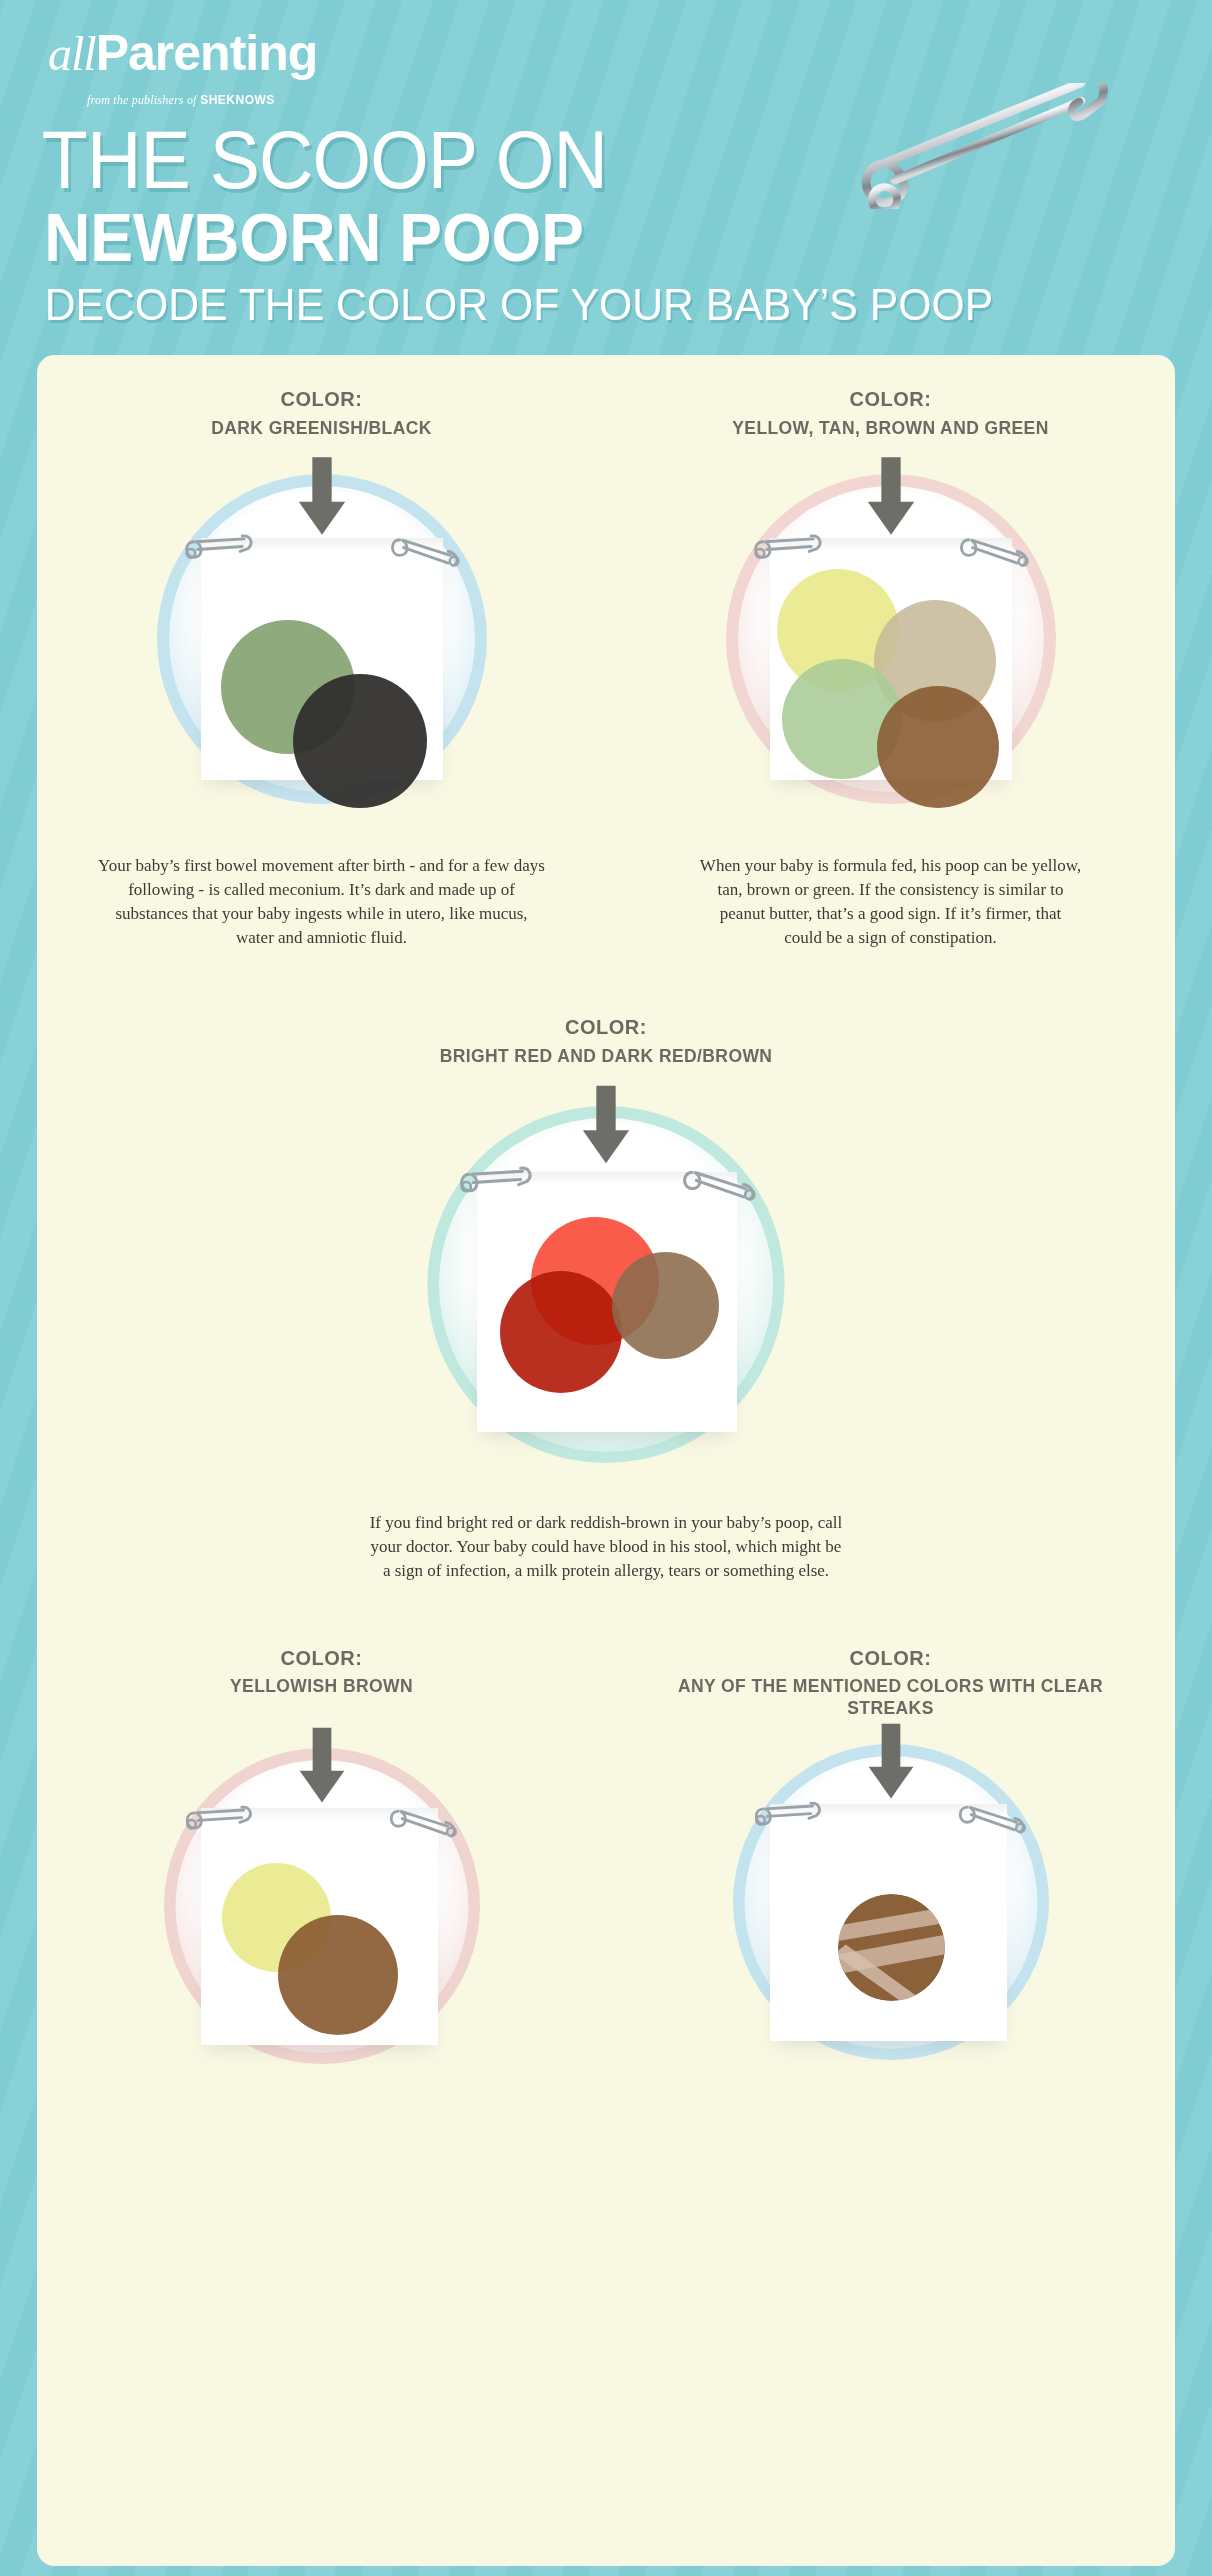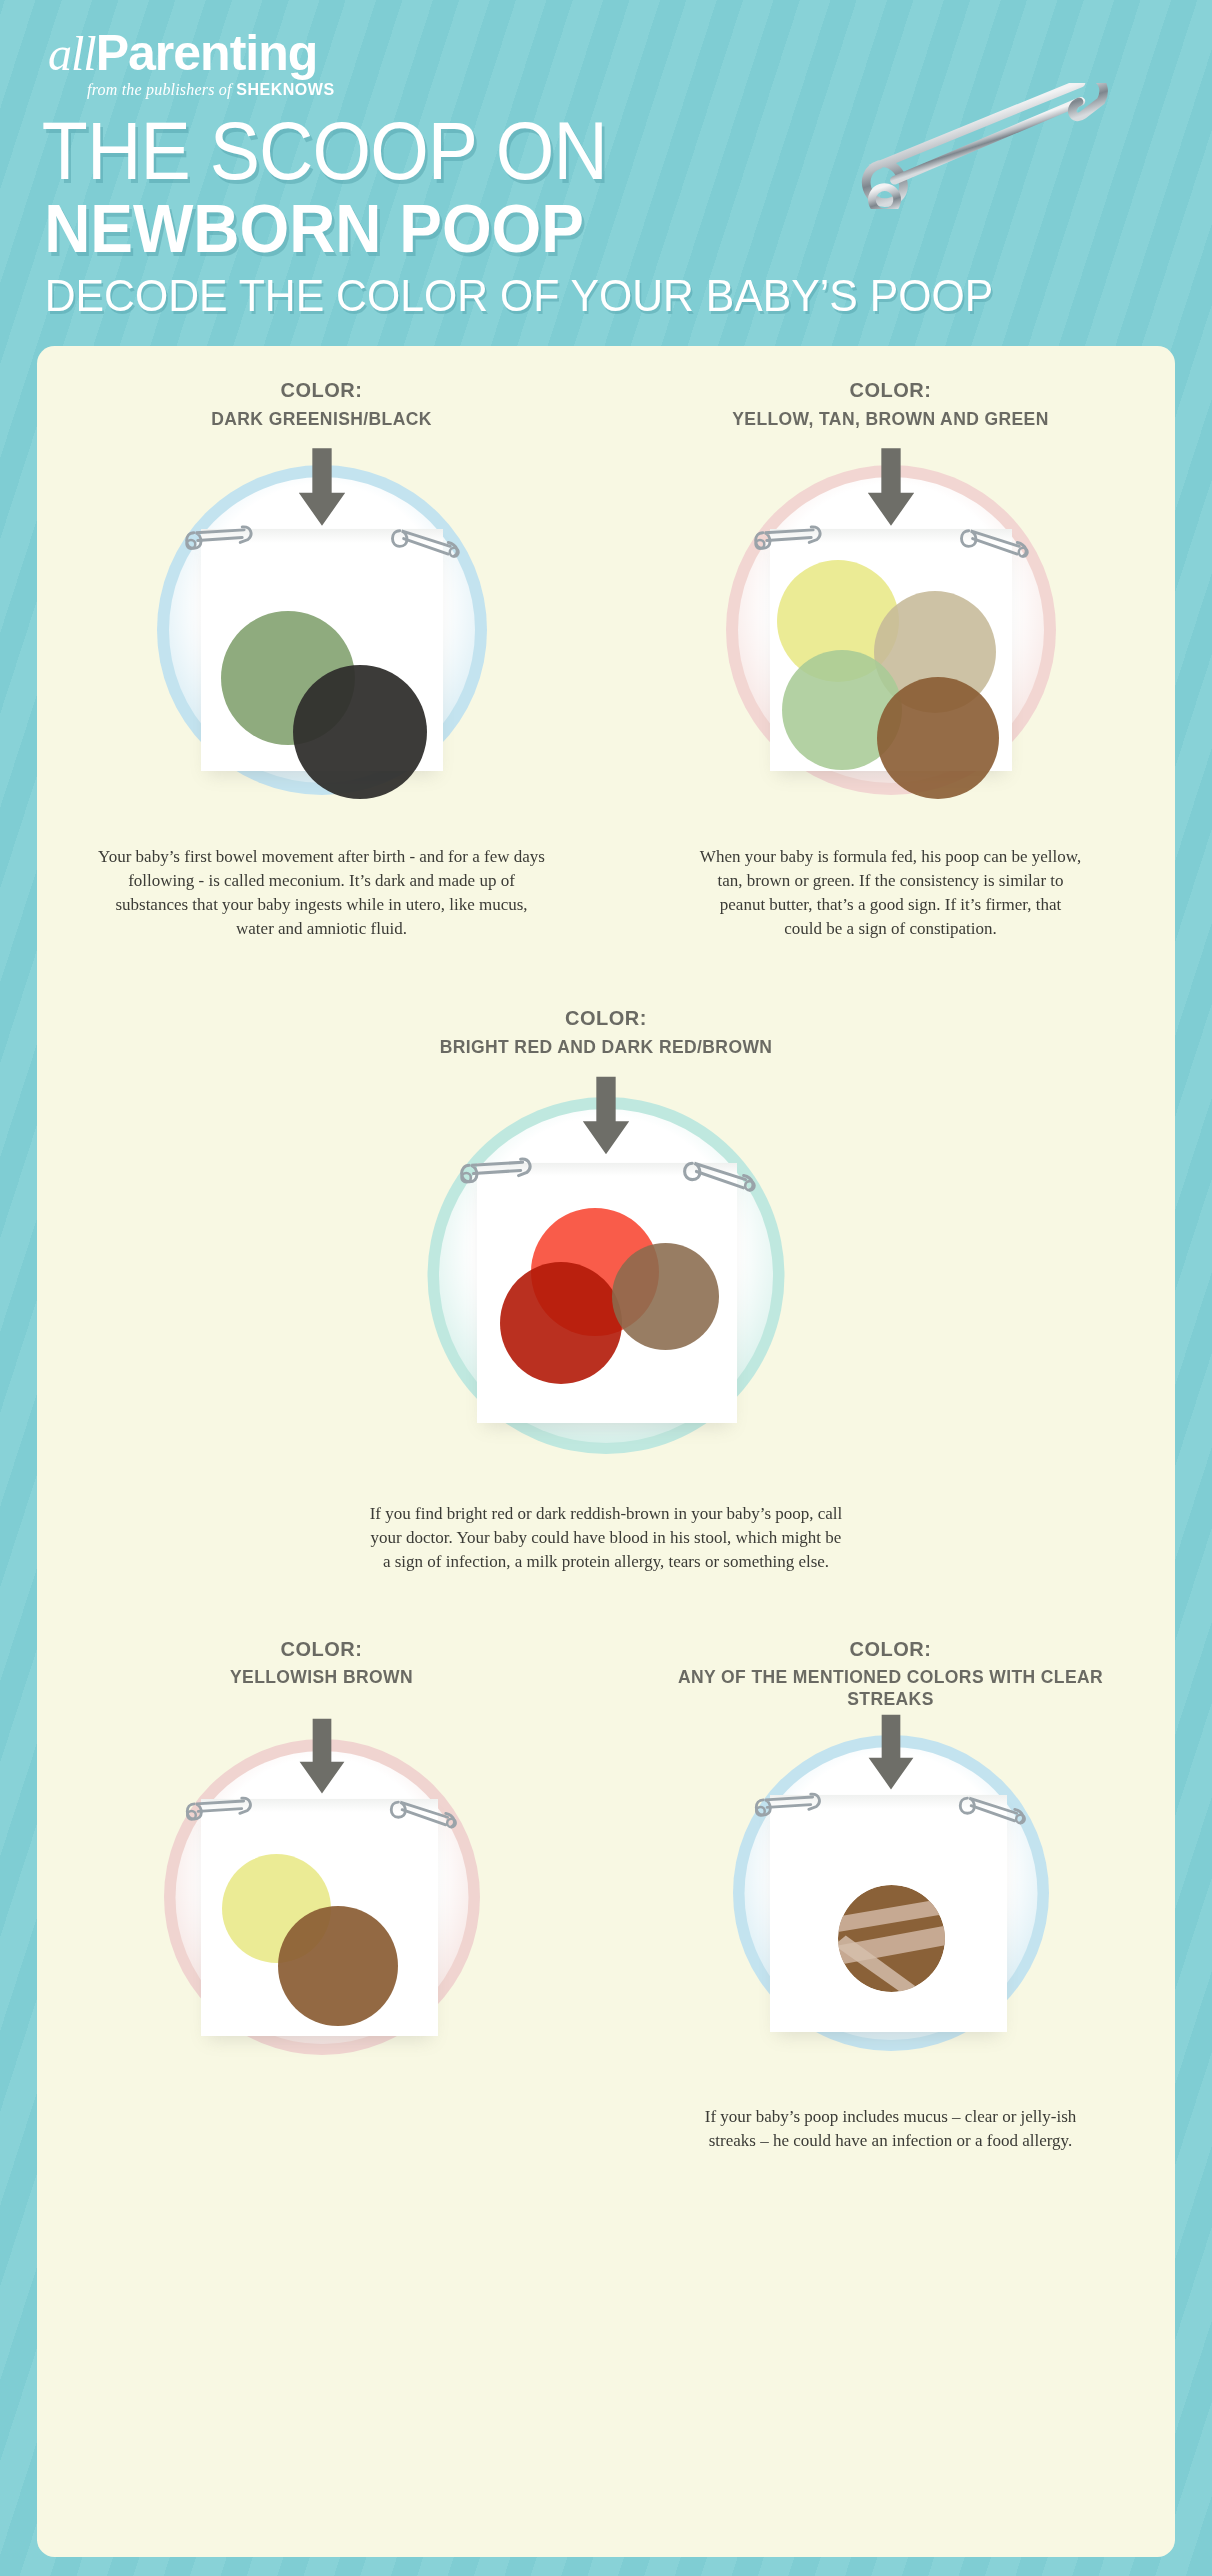--- a/index.html
+++ b/index.html
@@ -38,23 +38,23 @@
   }
   .logo-all {
     font-family: "Liberation Serif", serif;
     font-style: italic;
     font-weight: 400;
     font-size: 48px;
   }
   .logo-parenting { font-weight: 700; font-size: 50px; }
   .logo-sub {
     color: #ffffff;
-    font-size: 16px;
+    font-size: 12px;
     letter-spacing: 0.2px;
-    margin: 1px 0 0 39px;
+    margin: 13px 0 0 39px;
     white-space: nowrap;
   }
   .logo-sub .it { font-family: "Liberation Serif", serif; font-style: italic; }
   .logo-sub .sk { font-weight: 700; letter-spacing: 0.5px; }
 
   .title1 {
     color: #ffffff;
     font-size: 81px;
     line-height: 81px;
     font-weight: 400;
@@ -407,18 +407,17 @@
             </defs>
           <g clip-path="url(#cp5)">
             <circle cx="55" cy="55" r="55" fill="#8a6138"></circle>
             <path d="M-10 34 L120 12 L120 28 L-10 50 Z" fill="#cbb09a" opacity=".92"></path>
             <path d="M-10 64 L120 40 L120 60 L-10 84 Z" fill="#cbb09a" opacity=".92"></path>
             <path d="M8 52 L96 116 L84 124 L-4 62 Z" fill="#d6c0ad" opacity=".82"></path>
           </g>
         </svg>
       </div>
 
-      <div class="body-text narrow">If your baby’s poop includes mucus – clear or jelly-ish streaks – he could have an infection or a food allergy.</div>
     </div>
   </div>
 
 </div>
 
 
 </body></html>

